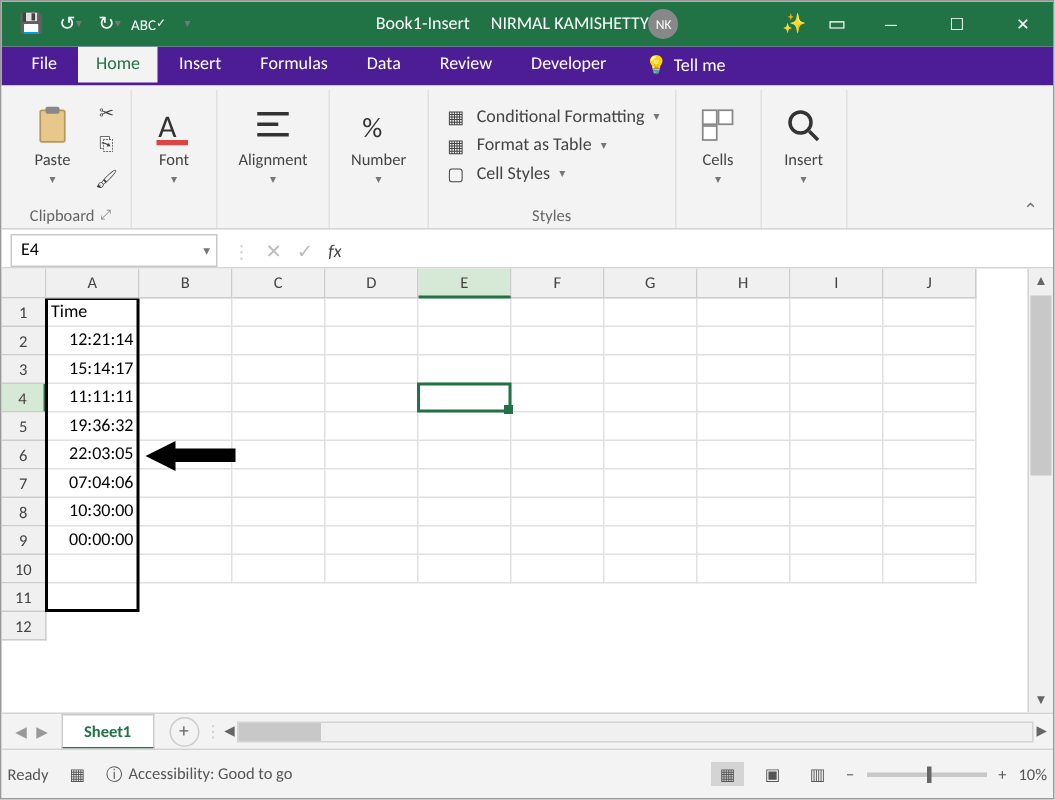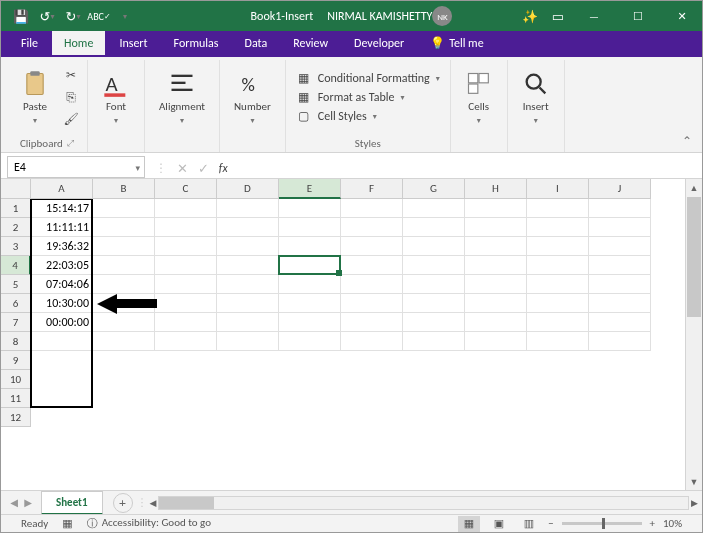--- a/index.html
+++ b/index.html
@@ -59,21 +59,21 @@
 .vscroll{width:17px;background:#f0f0f0;border-left:1px solid #d4d4d4;display:flex;flex-direction:column}
 .scroll-btn{height:17px;display:flex;align-items:center;justify-content:center;font-size:9px;color:#666}
 .vthumb{margin:1px;height:120px;background:#c8c8c8}
 .sheet-tabs{height:24px;border-top:1px solid #d4d4d4;display:flex;align-items:center;background:#f3f3f3;font-size:11px}
 .nav-arrows{width:40px;display:flex;justify-content:space-around;color:#999;font-size:10px;padding:0 6px}
 .sheet-tab{padding:4px 14px;background:#fff;border:1px solid #ccc;border-bottom:2px solid #217346;color:#217346;font-weight:600}
 .add-sheet{width:20px;height:20px;border:1px solid #ccc;border-radius:50%;display:flex;align-items:center;justify-content:center;margin-left:10px;color:#666;font-size:13px}
 .hscroll{flex:1;display:flex;align-items:center;padding:0 4px;gap:2px}
 .hscroll-track{flex:1;height:14px;background:#f0f0f0;border:1px solid #d4d4d4;position:relative}
 .hthumb{position:absolute;left:0;top:0;bottom:0;width:55px;background:#c8c8c8}
-.statusbar{height:18px;background:#f3f3f3;border-top:1px solid #d4d4d4;display:flex;font-size:11px;color:#555;padding:0 20px;justify-content:space-between}
+.statusbar{height:33px;background:#f3f3f3;border-top:1px solid #d4d4d4;display:flex;font-size:11px;color:#555;padding:0 4px;justify-content:space-between}
 .status-left{display:flex;align-items:center;gap:14px}
 .status-right{display:flex;align-items:center;gap:8px}
 .view-btn{width:22px;height:16px;display:flex;align-items:center;justify-content:center;border:1px solid transparent}
 .view-btn.active{background:#d4d4d4}
 .zoom-slider{width:80px;height:3px;background:#c8c8c8;position:relative}
 .zoom-slider::after{content:"";position:absolute;left:50%;top:-4px;width:3px;height:11px;background:#666}
 </style>
 </head>
 <body>
 
@@ -272,20 +272,44 @@
           <div class="row-h">6</div>
           <div class="row-h">7</div>
           <div class="row-h">8</div>
           <div class="row-h">9</div>
           <div class="row-h">10</div>
           <div class="row-h">11</div>
           <div class="row-h">12</div>
         </div>
         <div class="cells">
           <div class="rowc">
+              <div class="cell">Time</div>
+              <div class="cell"></div>
+              <div class="cell"></div>
+              <div class="cell"></div>
+              <div class="cell"></div>
+              <div class="cell"></div>
+              <div class="cell"></div>
+              <div class="cell"></div>
+              <div class="cell"></div>
+              <div class="cell"></div>
+            </div>
+          <div class="rowc">
+              <div class="cell right">12:21:14</div>
+              <div class="cell"></div>
+              <div class="cell"></div>
+              <div class="cell"></div>
+              <div class="cell"></div>
+              <div class="cell"></div>
+              <div class="cell"></div>
+              <div class="cell"></div>
+              <div class="cell"></div>
+              <div class="cell"></div>
+            </div>
+          <div class="rowc">
               <div class="cell right">15:14:17</div>
               <div class="cell"></div>
               <div class="cell"></div>
               <div class="cell"></div>
               <div class="cell"></div>
               <div class="cell"></div>
               <div class="cell"></div>
               <div class="cell"></div>
               <div class="cell"></div>
               <div class="cell"></div>

